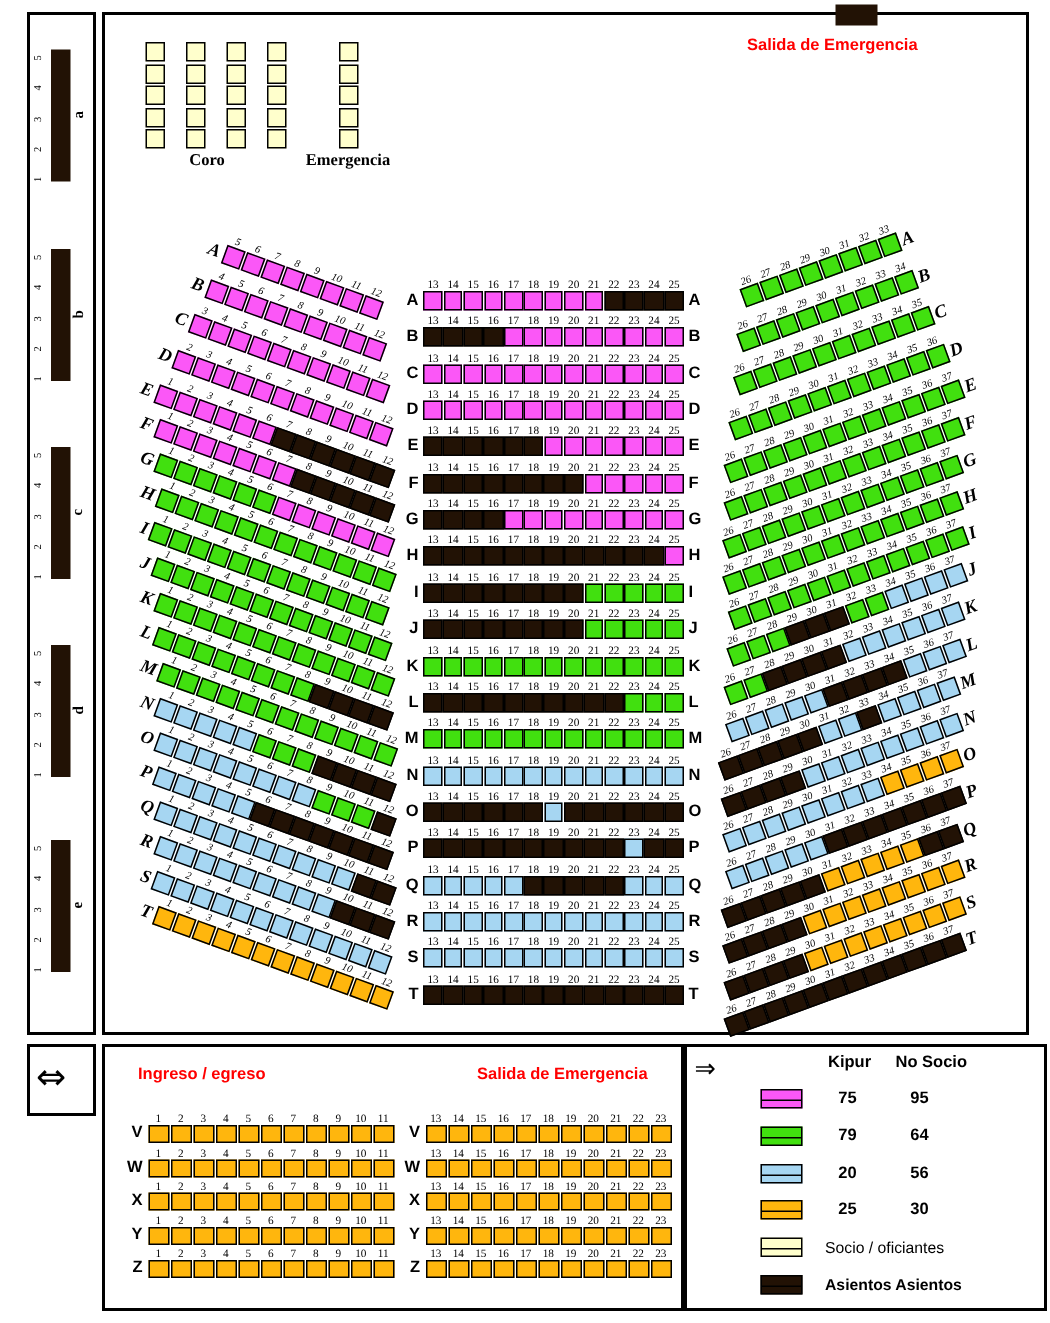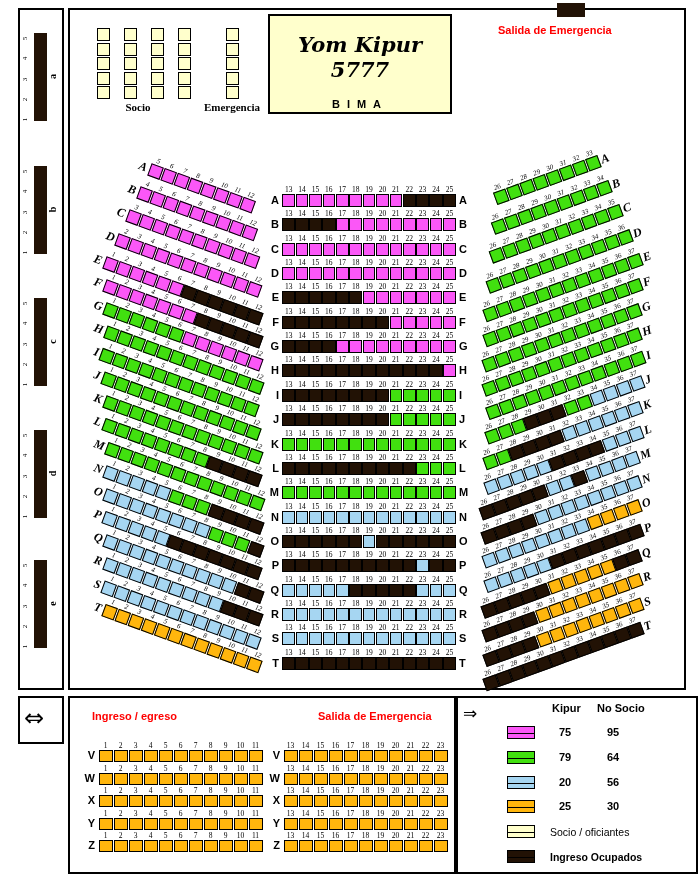--- a/index.html
+++ b/index.html
@@ -45,26 +45,22 @@
 <div id="page">
 
   <div class="frame" style="left:18px;top:8px;width:46px;height:682px;"></div>
   <div class="frame" style="left:68px;top:8px;width:618px;height:682px;"></div>
   <div class="frame" style="left:18px;top:696px;width:46px;height:48px;"></div>
   <div class="frame" style="left:68px;top:696px;width:388px;height:178px;"></div>
   <div class="frame" style="left:456px;top:696px;width:242px;height:178px;"></div>
 
   <div class="abs" style="left:557px;top:3px;width:28px;height:14px;background:#221205;"></div>
 
-  <div id="bima-box" class="frame" style="left:268px;top:14px;width:184px;height:100px;">
-    <div id="title">Yom Kipur 5777</div>
-    <div id="bima">BIMA</div>
-  </div>
 
-  <div class="abs toplbl" style="left:96px;top:101px;width:84px;">Socio</div>
+  <div class="abs toplbl" style="left:96px;top:101px;width:84px;">Coro</div>
   <div class="abs toplbl" style="left:192px;top:101px;width:80px;">Emergencia</div>
   <div class="abs redtxt" style="left:498px;top:24px;width:170px;">Salida de Emergencia</div>
 
   <div class="abs redtxt" style="left:92px;top:710px;">Ingreso / egreso</div>
   <div class="abs redtxt" style="left:318px;top:710px;">Salida de Emergencia</div>
 
   <div class="abs arrow" style="left:24px;top:702px;font-size:24px;line-height:32px;">⇔</div>
   <div class="abs arrow" style="left:463px;top:702px;font-size:17px;line-height:22px;">⇒</div>
 
   <div class="abs blktxt" style="left:552px;top:702px;">Kipur</div>
@@ -90,21 +86,21 @@
       </div>
       <div class="legend-val" style="left: 548px; top: 800.4px;">25</div>
       <div class="legend-val" style="left: 596px; top: 800.4px;">30</div>
       <div class="legend-sw" style="left: 507px; top: 825.2px; background: rgb(255, 255, 204);">
         <i></i>
       </div>
       <div class="legend-lbl" style="left: 550px; top: 826.2px;">Socio / oficiantes</div>
       <div class="legend-sw" style="left: 507px; top: 850px; background: rgb(34, 18, 5);">
         <i></i>
       </div>
-      <div class="legend-lbl" style="left: 550px; top: 851px; font-weight: bold;">Ingreso Ocupados</div>
+      <div class="legend-lbl" style="left: 550px; top: 851px; font-weight: bold;">Asientos Asientos</div>
     </div>
 
   <div id="built">
       <div class="arow" style="top: 150px; left: 135px; transform-origin: left bottom; transform: rotate(20deg);">
         <span class="albl">A</span>
         <div class="cell" style="width: 14px;">
           <span class="num" style="height: 8px;">5</span>
           <span class="sbx" style="width: 13px; height: 13px; background: rgb(251, 87, 247);"></span>
         </div>
         <div class="cell" style="width: 14px;">

